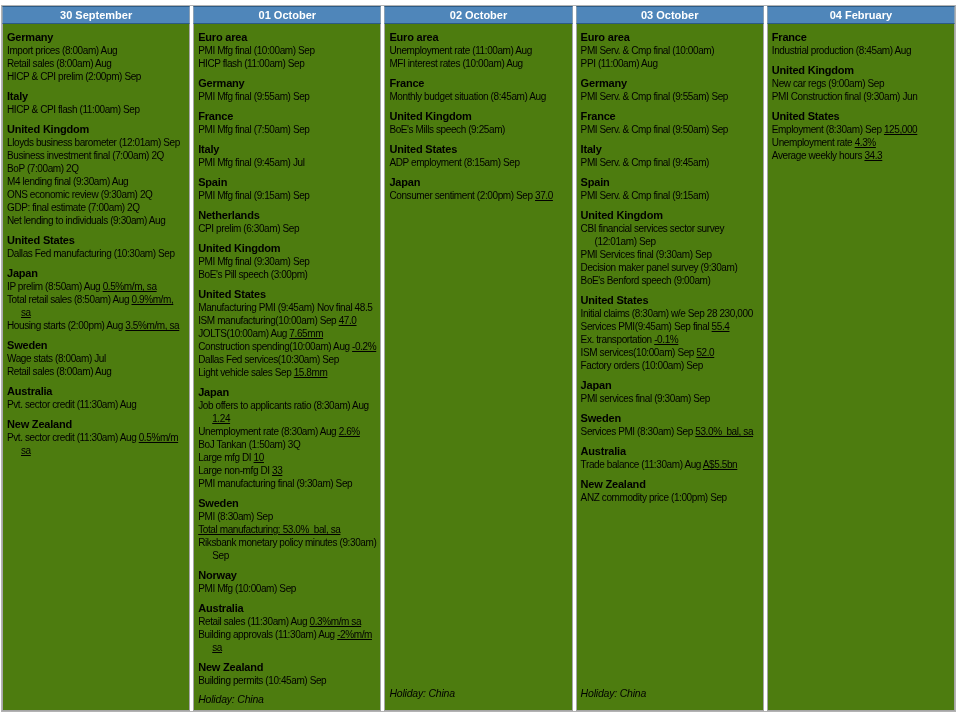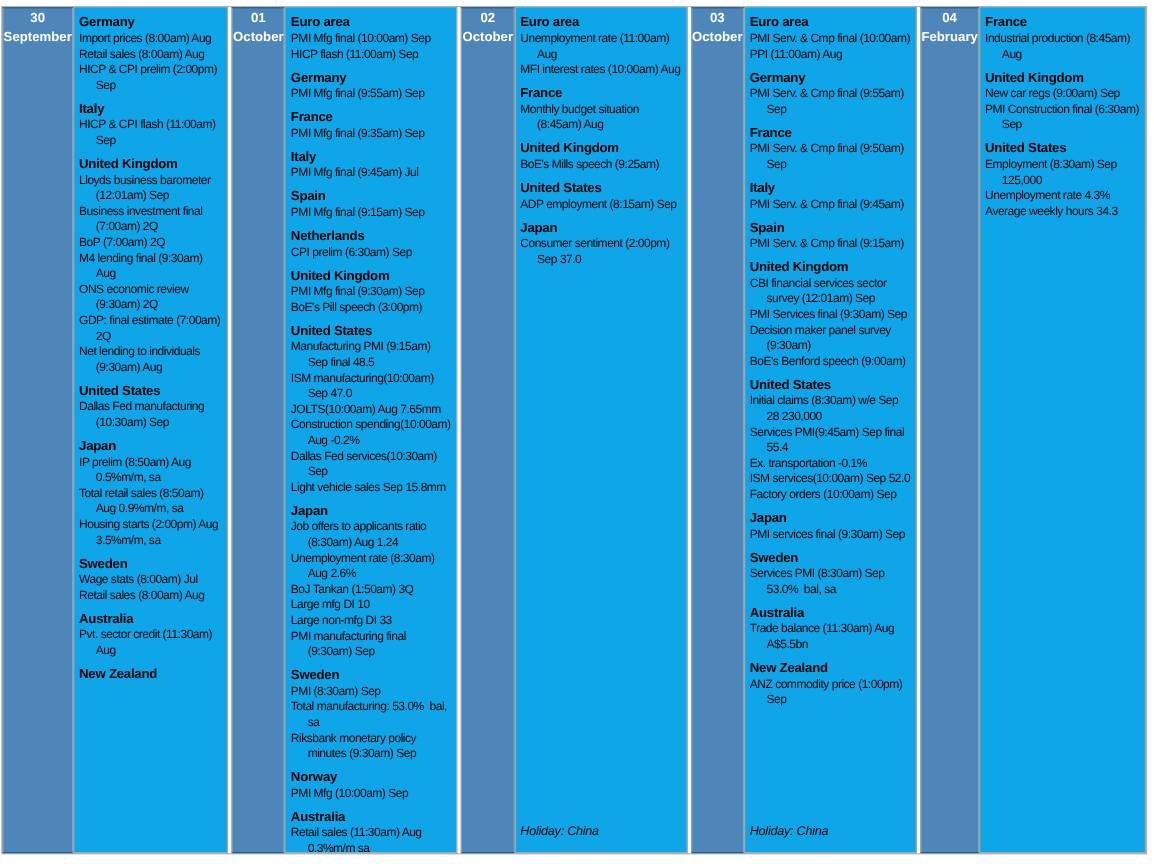--- a/index.html
+++ b/index.html
@@ -9,36 +9,36 @@
     position:relative; overflow:hidden;
   }
   .frame {
     position:absolute; left:1px; top:5px; width:955px; height:707px;
     border:1px solid #b3b3b3; box-sizing:border-box;
   }
   .calendar {
     position:absolute; left:2px; top:6px; width:953px; height:705px;
     display:flex; gap:3px; box-sizing:border-box;
   }
-  .column { flex:1 1 0; min-width:0; display:flex; }
+  .column { flex:1 1 0; min-width:0; display:flex; flex-direction:column; }
   .column-header {
     flex:0 0 18px; background:#4f86ba; color:#ffffff;
     border:1px solid #8aa0b4; border-top-color:#2c5a84; border-bottom-color:#2c5a84;
     font-weight:bold; font-size:11px; line-height:16px; text-align:center;
     box-sizing:border-box;
   }
   .column-body {
     flex:1 1 auto; border:1px solid #a6a6a6; border-top:none;
     padding:6px 4px 10px 4px; display:flex; flex-direction:column;
-    overflow:hidden; box-sizing:border-box; background:#0ea5e9;
+    overflow:hidden; box-sizing:border-box; background:#4d7c0f;
   }
   .section { margin:0 0 6px 0; }
   .country { font-size:11px; font-weight:bold; line-height:14px; letter-spacing:-0.2px; }
   .item { font-size:10px; line-height:13px; letter-spacing:-0.4px; padding-left:14px; text-indent:-14px; }
-  .u { }
+  .u { text-decoration:underline; }
   .holiday { margin-top:auto; font-style:italic; font-size:10.5px; line-height:13px; letter-spacing:-0.2px; }
 </style>
 </head>
 <body>
 
 <div class="frame"></div>
 <div class="calendar" id="calendar-root">
     <div class="column">
       <div class="column-header">30 September</div>
       <div class="column-body">
@@ -76,59 +76,60 @@
           <div class="country">Sweden</div>
           <div class="item">Wage stats (8:00am) Jul</div>
           <div class="item">Retail sales (8:00am) Aug</div>
         </div>
         <div class="section">
           <div class="country">Australia</div>
           <div class="item">Pvt. sector credit (11:30am) Aug</div>
         </div>
         <div class="section">
           <div class="country">New Zealand</div>
+          <div class="item">Pvt. sector credit (11:30am) Aug <span class="u">0.5%m/m sa</span></div>
         </div>
       </div>
     </div>
     <div class="column">
       <div class="column-header">01 October</div>
       <div class="column-body">
         <div class="section">
           <div class="country">Euro area</div>
           <div class="item">PMI Mfg final (10:00am) Sep</div>
           <div class="item">HICP flash (11:00am) Sep</div>
         </div>
         <div class="section">
           <div class="country">Germany</div>
           <div class="item">PMI Mfg final (9:55am) Sep</div>
         </div>
         <div class="section">
           <div class="country">France</div>
-          <div class="item">PMI Mfg final (9:35am) Sep</div>
+          <div class="item">PMI Mfg final (7:50am) Sep</div>
         </div>
         <div class="section">
           <div class="country">Italy</div>
           <div class="item">PMI Mfg final (9:45am) Jul</div>
         </div>
         <div class="section">
           <div class="country">Spain</div>
           <div class="item">PMI Mfg final (9:15am) Sep</div>
         </div>
         <div class="section">
           <div class="country">Netherlands</div>
           <div class="item">CPI prelim (6:30am) Sep</div>
         </div>
         <div class="section">
           <div class="country">United Kingdom</div>
           <div class="item">PMI Mfg final (9:30am) Sep</div>
           <div class="item">BoE's Pill speech (3:00pm)</div>
         </div>
         <div class="section">
           <div class="country">United States</div>
-          <div class="item">Manufacturing PMI (9:15am) Sep final 48.5</div>
+          <div class="item">Manufacturing PMI (9:45am) Nov final 48.5</div>
           <div class="item">ISM manufacturing(10:00am) Sep <span class="u">47.0</span></div>
           <div class="item">JOLTS(10:00am) Aug <span class="u">7.65mm</span></div>
           <div class="item">Construction spending(10:00am) Aug <span class="u">-0.2%</span></div>
           <div class="item">Dallas Fed services(10:30am) Sep</div>
           <div class="item">Light vehicle sales Sep <span class="u">15.8mm</span></div>
         </div>
         <div class="section">
           <div class="country">Japan</div>
           <div class="item">Job offers to applicants ratio (8:30am) Aug <span class="u">1.24</span></div>
           <div class="item">Unemployment rate (8:30am) Aug <span class="u">2.6%</span></div>
@@ -247,21 +248,21 @@
     <div class="column">
       <div class="column-header">04 February</div>
       <div class="column-body">
         <div class="section">
           <div class="country">France</div>
           <div class="item">Industrial production (8:45am) Aug</div>
         </div>
         <div class="section">
           <div class="country">United Kingdom</div>
           <div class="item">New car regs (9:00am) Sep</div>
-          <div class="item">PMI Construction final (6:30am) Sep</div>
+          <div class="item">PMI Construction final (9:30am) Jun</div>
         </div>
         <div class="section">
           <div class="country">United States</div>
           <div class="item">Employment (8:30am) Sep <span class="u">125,000</span></div>
           <div class="item">Unemployment rate <span class="u">4.3%</span></div>
           <div class="item">Average weekly hours <span class="u">34.3</span></div>
         </div>
       </div>
     </div>
   </div>

